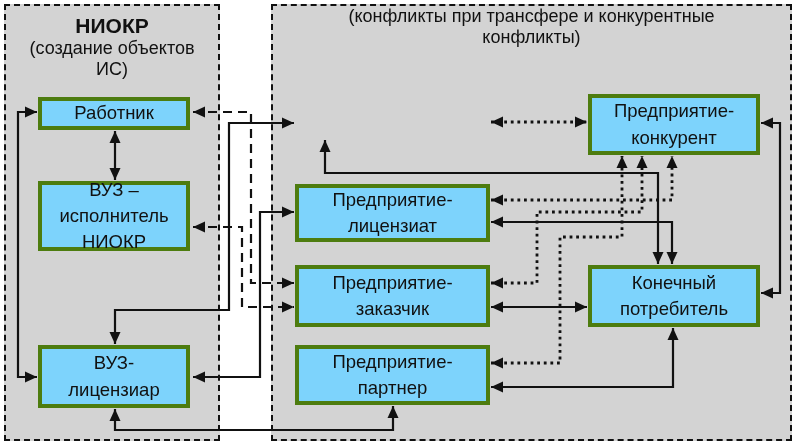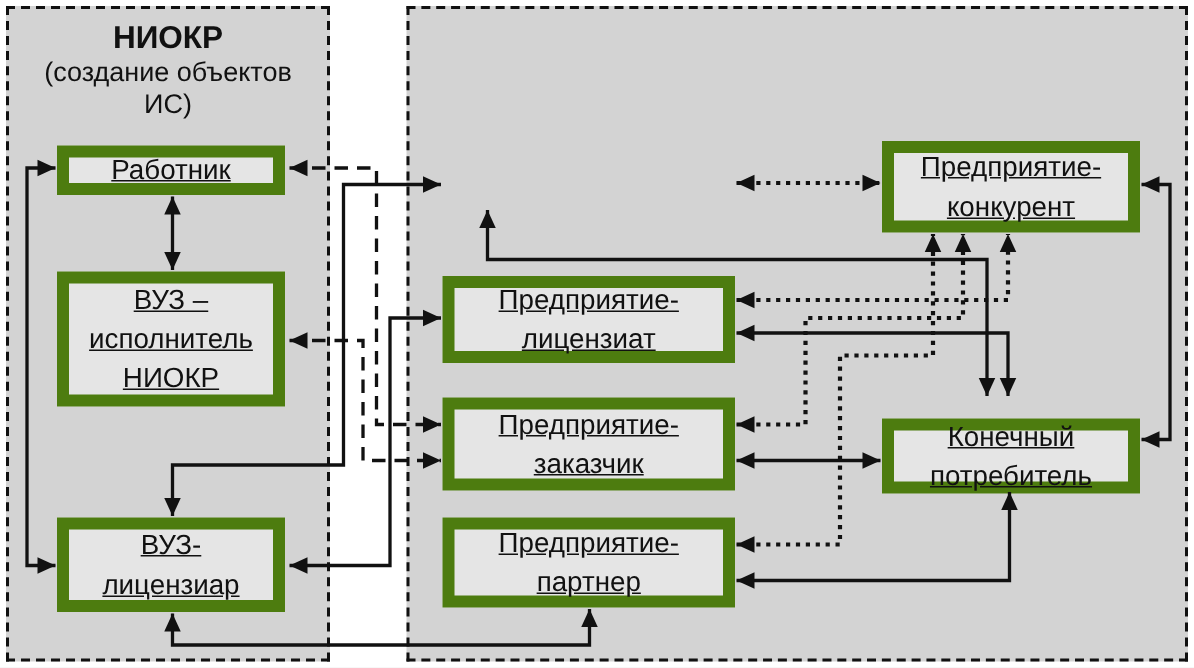--- a/index.html
+++ b/index.html
@@ -9,47 +9,49 @@
   }
   .section{
     position:absolute;background:#d3d3d3;border:2px dashed #111;
     box-sizing:border-box;z-index:1;text-align:center;
   }
   .section-niokr{left:4px;top:4px;width:216px;height:437px;}
   .section-production{left:271px;top:4px;width:521px;height:437px;}
   .section-title{font-weight:bold;font-size:21px;line-height:1.2;margin-top:7px;white-space:pre-line;}
   .section-subtitle{font-size:18px;line-height:1.18;white-space:pre-line;}
   .node{
-    position:absolute;background:#e5e5e5;border:8px solid #4d7c0f;box-sizing:border-box;
+    position:absolute;background:#7dd3fc;border:4px solid #4d7c0f;box-sizing:border-box;
     display:flex;align-items:center;justify-content:center;text-align:center;
-    font-size:18.5px;line-height:1.42;white-space:pre-line;z-index:2;text-decoration:underline;
+    font-size:18.5px;line-height:1.42;white-space:pre-line;z-index:2;
   }
   .node-worker       {left:38px; top:97px;  width:152px;height:33px;}
-  .node-vuz-executor {left:38px; top:181px; width:152px;height:90px;}
+  .node-vuz-executor {left:38px; top:181px; width:152px;height:70px;}
   .node-vuz-licensor {left:38px; top:345px; width:152px;height:63px;}
   .node-startup      {left:295px;top:106px; width:195px;height:33px;}
   .node-licensee     {left:295px;top:184px; width:195px;height:58px;}
   .node-customer     {left:295px;top:265px; width:195px;height:62px;}
   .node-partner      {left:295px;top:345px; width:195px;height:60px;}
   .node-competitor   {left:588px;top:94px;  width:172px;height:61px;}
-  .node-consumer     {left:588px;top:279px; width:172px;height:50px;}
+  .node-consumer     {left:588px;top:265px; width:172px;height:62px;}
   .edge-layer{position:absolute;left:0;top:0;width:796px;height:445px;z-index:3;pointer-events:none;}
 </style>
 </head>
 <body>
 
 <div class="canvas">
 
   <div class="section section-niokr">
     <div class="section-title">НИОКР</div>
     <div class="section-subtitle">(создание объектов
 ИС)</div>
   </div>
 
   <div class="section section-production">
+    <div class="section-subtitle">(конфликты при трансфере и конкурентные
+конфликты)</div>
   </div>
 
   <svg class="edge-layer" viewBox="0 0 796 445" xmlns="http://www.w3.org/2000/svg">
       <g>
         <polyline points="115,131 115,180" fill="none" stroke="#111111" stroke-width="2.2"></polyline>
         <polygon points="115,131 109.5,143 120.5,143" fill="#111111"></polygon>
         <polygon points="115,180 109.5,168 120.5,168" fill="#111111"></polygon>
       </g>
       <g>
         <polyline points="37,112 18,112 18,377 37,377" fill="none" stroke="#111111" stroke-width="2.2"></polyline>

